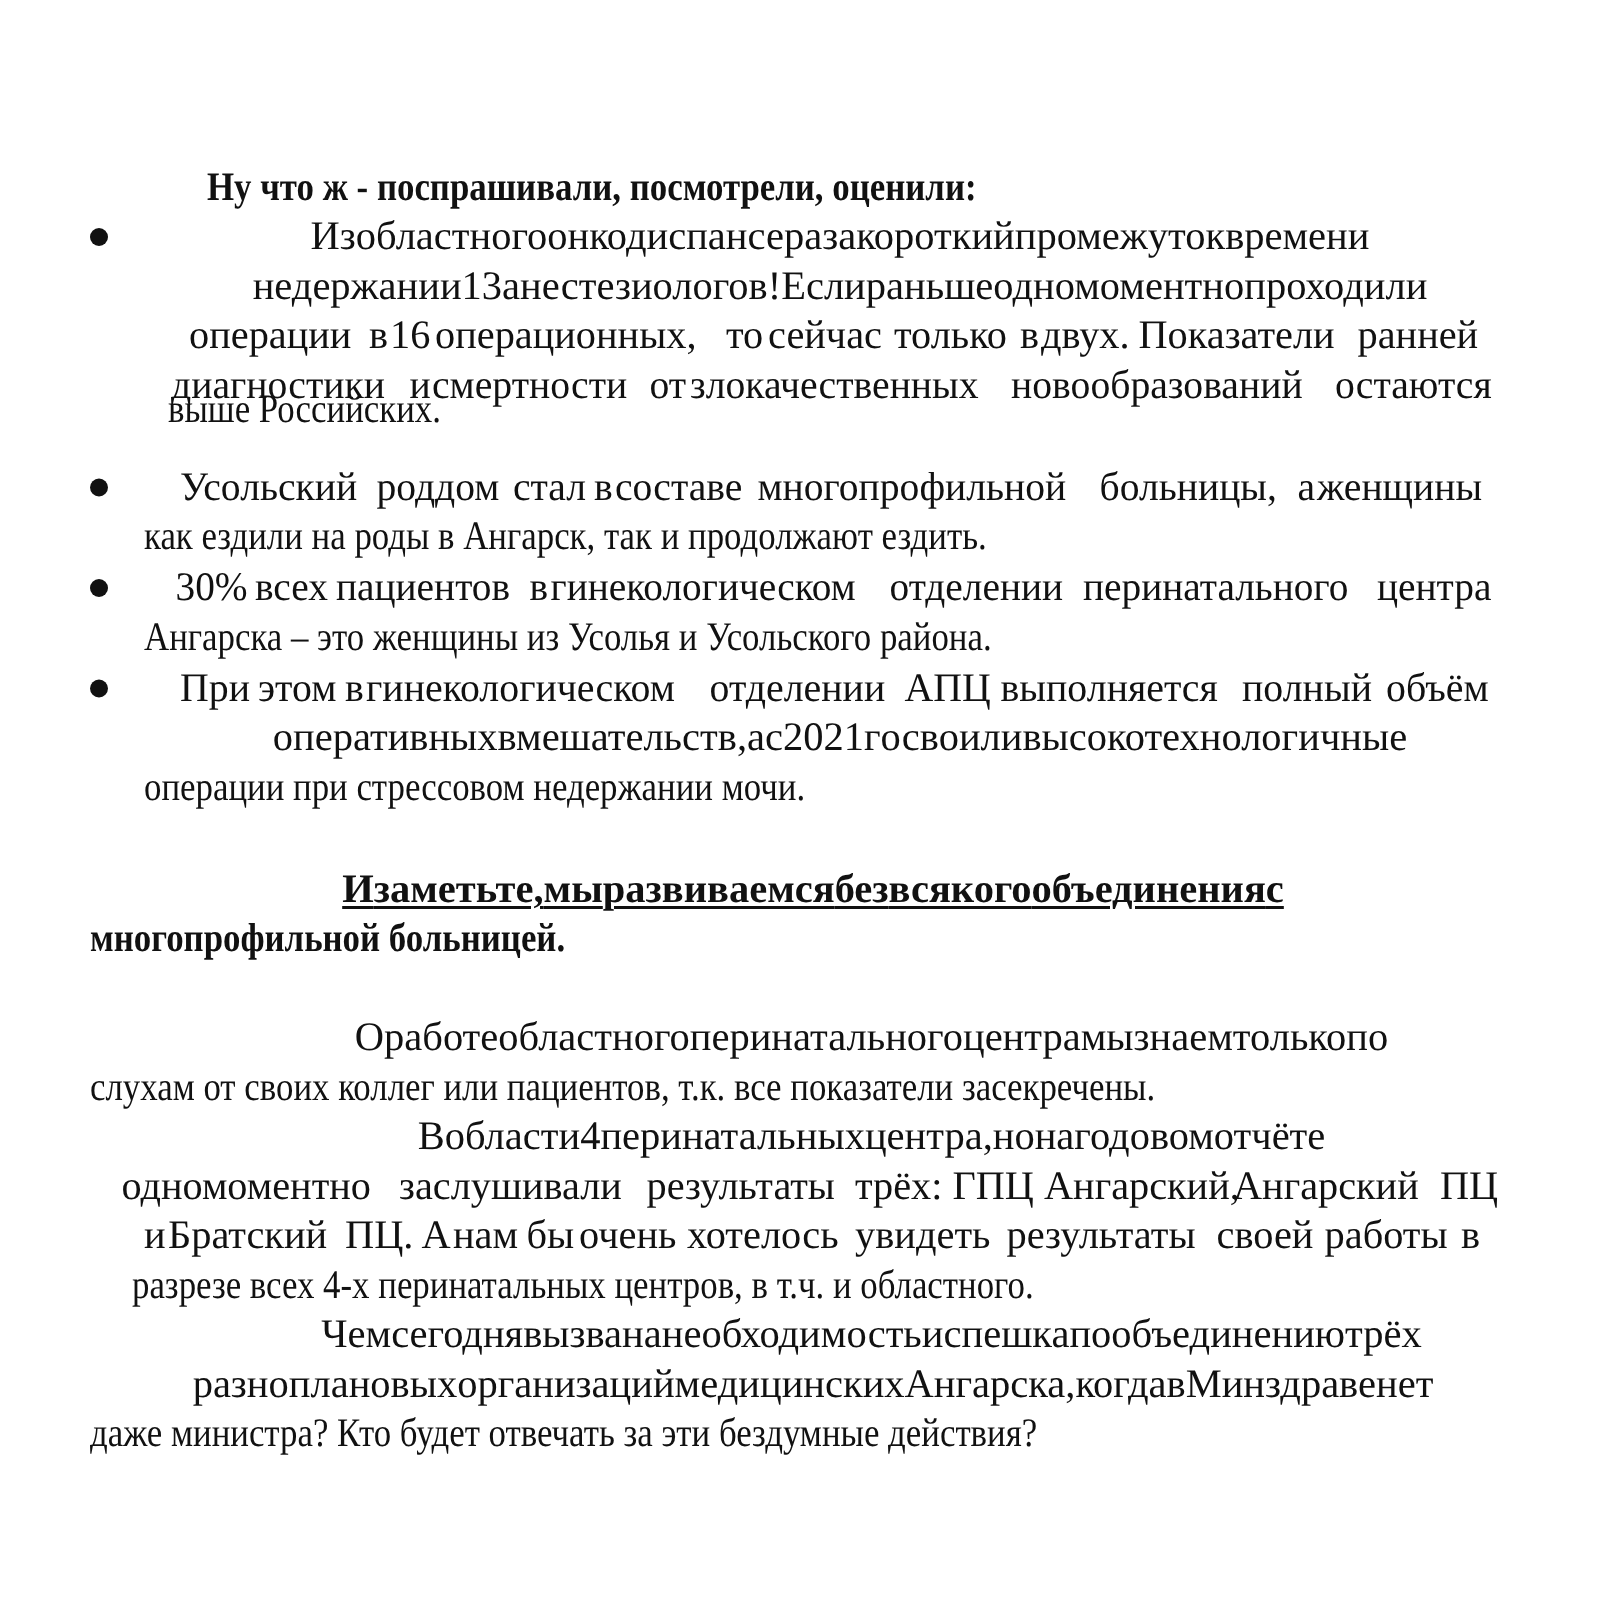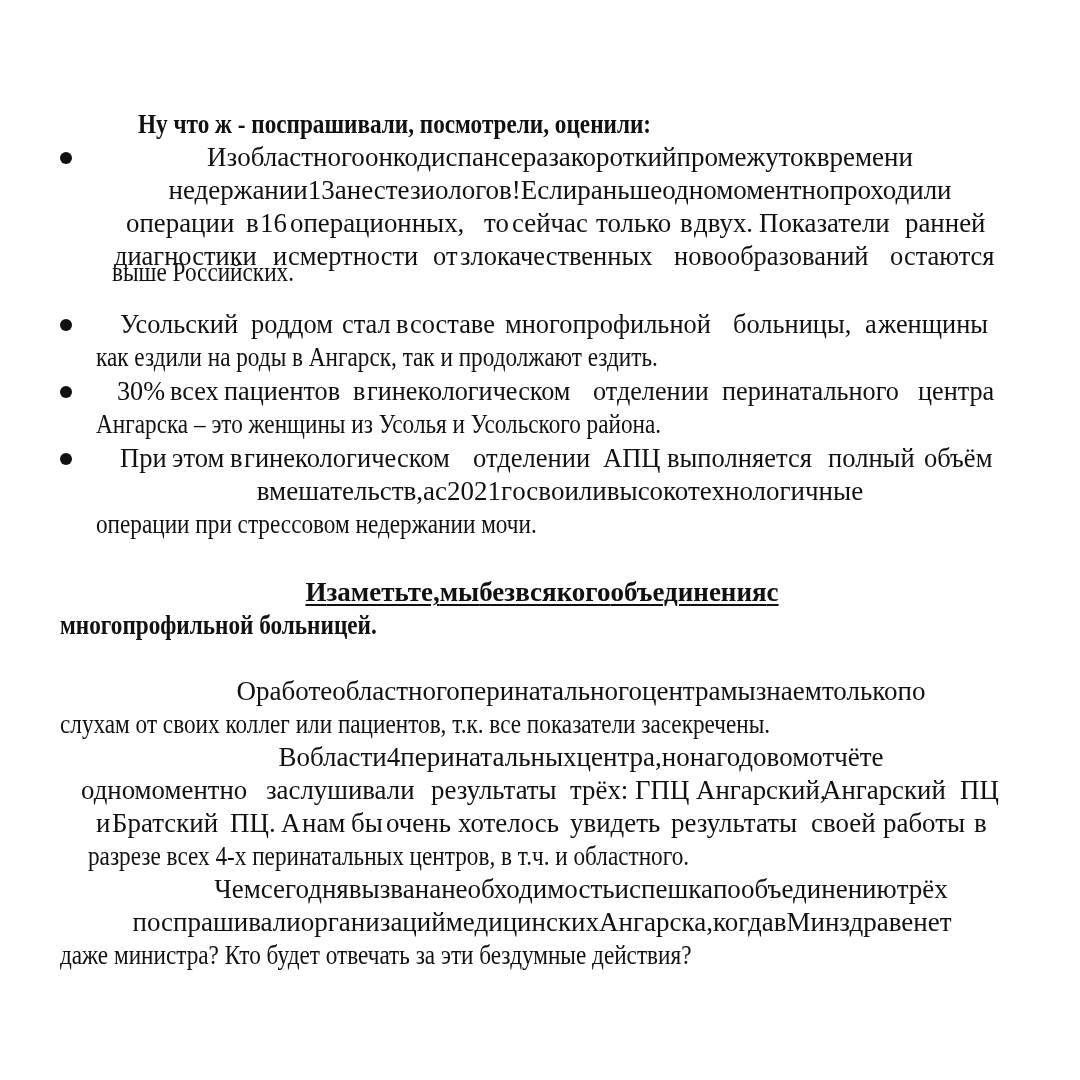--- a/index.html
+++ b/index.html
@@ -99,35 +99,37 @@
         <span class="sq" style="transform: scaleX(0.983343); width: 58.0326px;">этом</span>
         <span class="sq" style="transform: scaleX(0.983343); width: 13.9358px;">в</span>
         <span class="sq" style="transform: scaleX(0.983343); width: 228.781px;">гинекологическом</span>
         <span class="sq" style="transform: scaleX(0.983343); width: 130.155px;">отделении</span>
         <span class="sq" style="transform: scaleX(0.983343); width: 63.9173px;">АПЦ</span>
         <span class="sq" style="transform: scaleX(0.983343); width: 160.992px;">выполняется</span>
         <span class="sq" style="transform: scaleX(0.983343); width: 96.2754px;">полный</span>
         <span class="sq" style="transform: scaleX(0.983343); width: 76.0555px;">объём</span>
       </div>
     <div class="line just" style="top:475px;left:96px;width:928px;">
+        <span class="sq">оперативных</span>
         <span class="sq">вмешательств,</span>
         <span class="sq">а</span>
         <span class="sq">с</span>
         <span class="sq">2021г</span>
         <span class="sq">освоили</span>
         <span class="sq">высокотехнологичные</span>
       </div>
     <div class="line" style="top:508px;left:96px;"><span class="sq" style="transform: scaleX(0.86);">операции при стрессовом недержании мочи.</span></div>
   </div>
 
   <div>
     <div class="line just bold ul" style="top:576px;left:60px;width:964px;">
         <span class="sq">И</span>
         <span class="sq">заметьте,</span>
         <span class="sq">мы</span>
+        <span class="sq">развиваемся</span>
         <span class="sq">без</span>
         <span class="sq">всякого</span>
         <span class="sq">объединения</span>
         <span class="sq">с</span>
       </div>
     <div class="line bold ul" style="top:609px;left:60px;"><span class="sq" style="transform: scaleX(0.86);">многопрофильной больницей.</span></div>
   </div>
 
   <div>
     <div class="line just" style="top:675px;left:138px;width:886px;">
@@ -186,21 +188,21 @@
         <span class="sq">сегодня</span>
         <span class="sq">вызвана</span>
         <span class="sq">необходимость</span>
         <span class="sq">и</span>
         <span class="sq">спешка</span>
         <span class="sq">по</span>
         <span class="sq">объединению</span>
         <span class="sq">трёх</span>
       </div>
     <div class="line just" style="top:906px;left:60px;width:964px;">
-        <span class="sq">поспрашивали</span>
+        <span class="sq">разноплановых</span>
         <span class="sq">организаций</span>
         <span class="sq">медицинских</span>
         <span class="sq">Ангарска,</span>
         <span class="sq">когда</span>
         <span class="sq">в</span>
         <span class="sq">Минздраве</span>
         <span class="sq">нет</span>
       </div>
     <div class="line" style="top:939px;left:60px;"><span class="sq" style="transform: scaleX(0.86);">даже министра?  Кто будет отвечать за эти бездумные действия?</span></div>
   </div>

